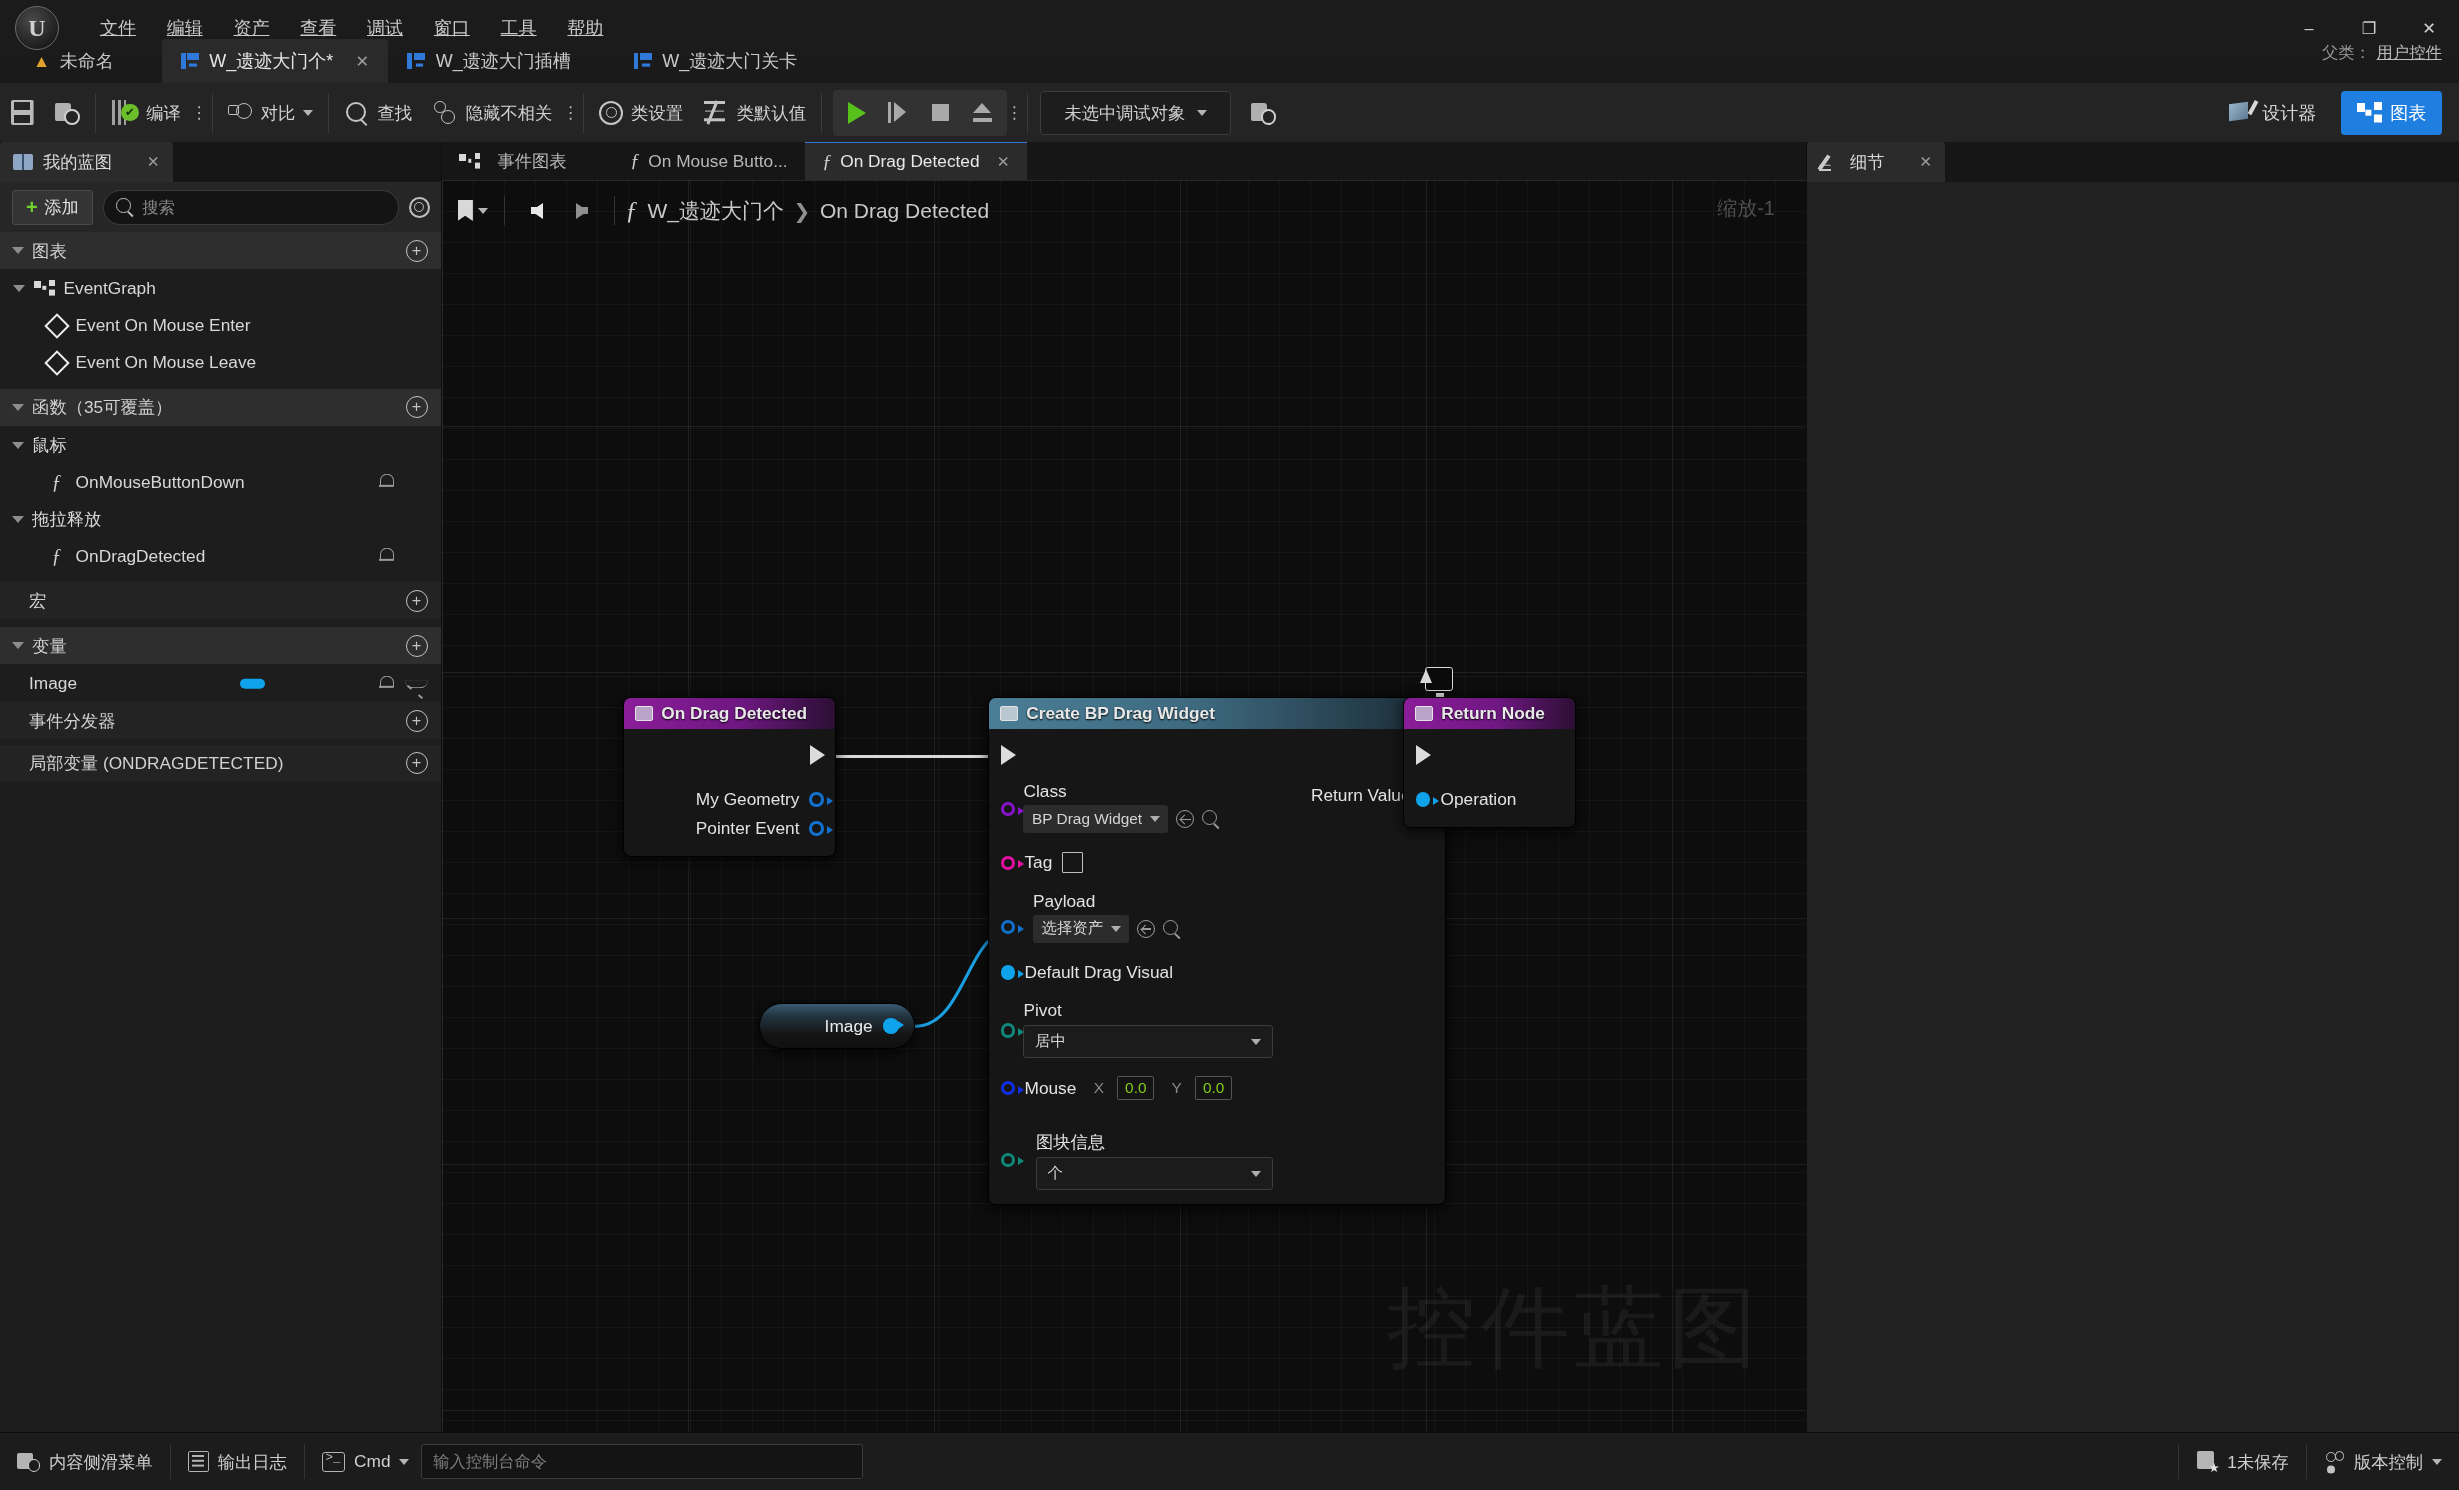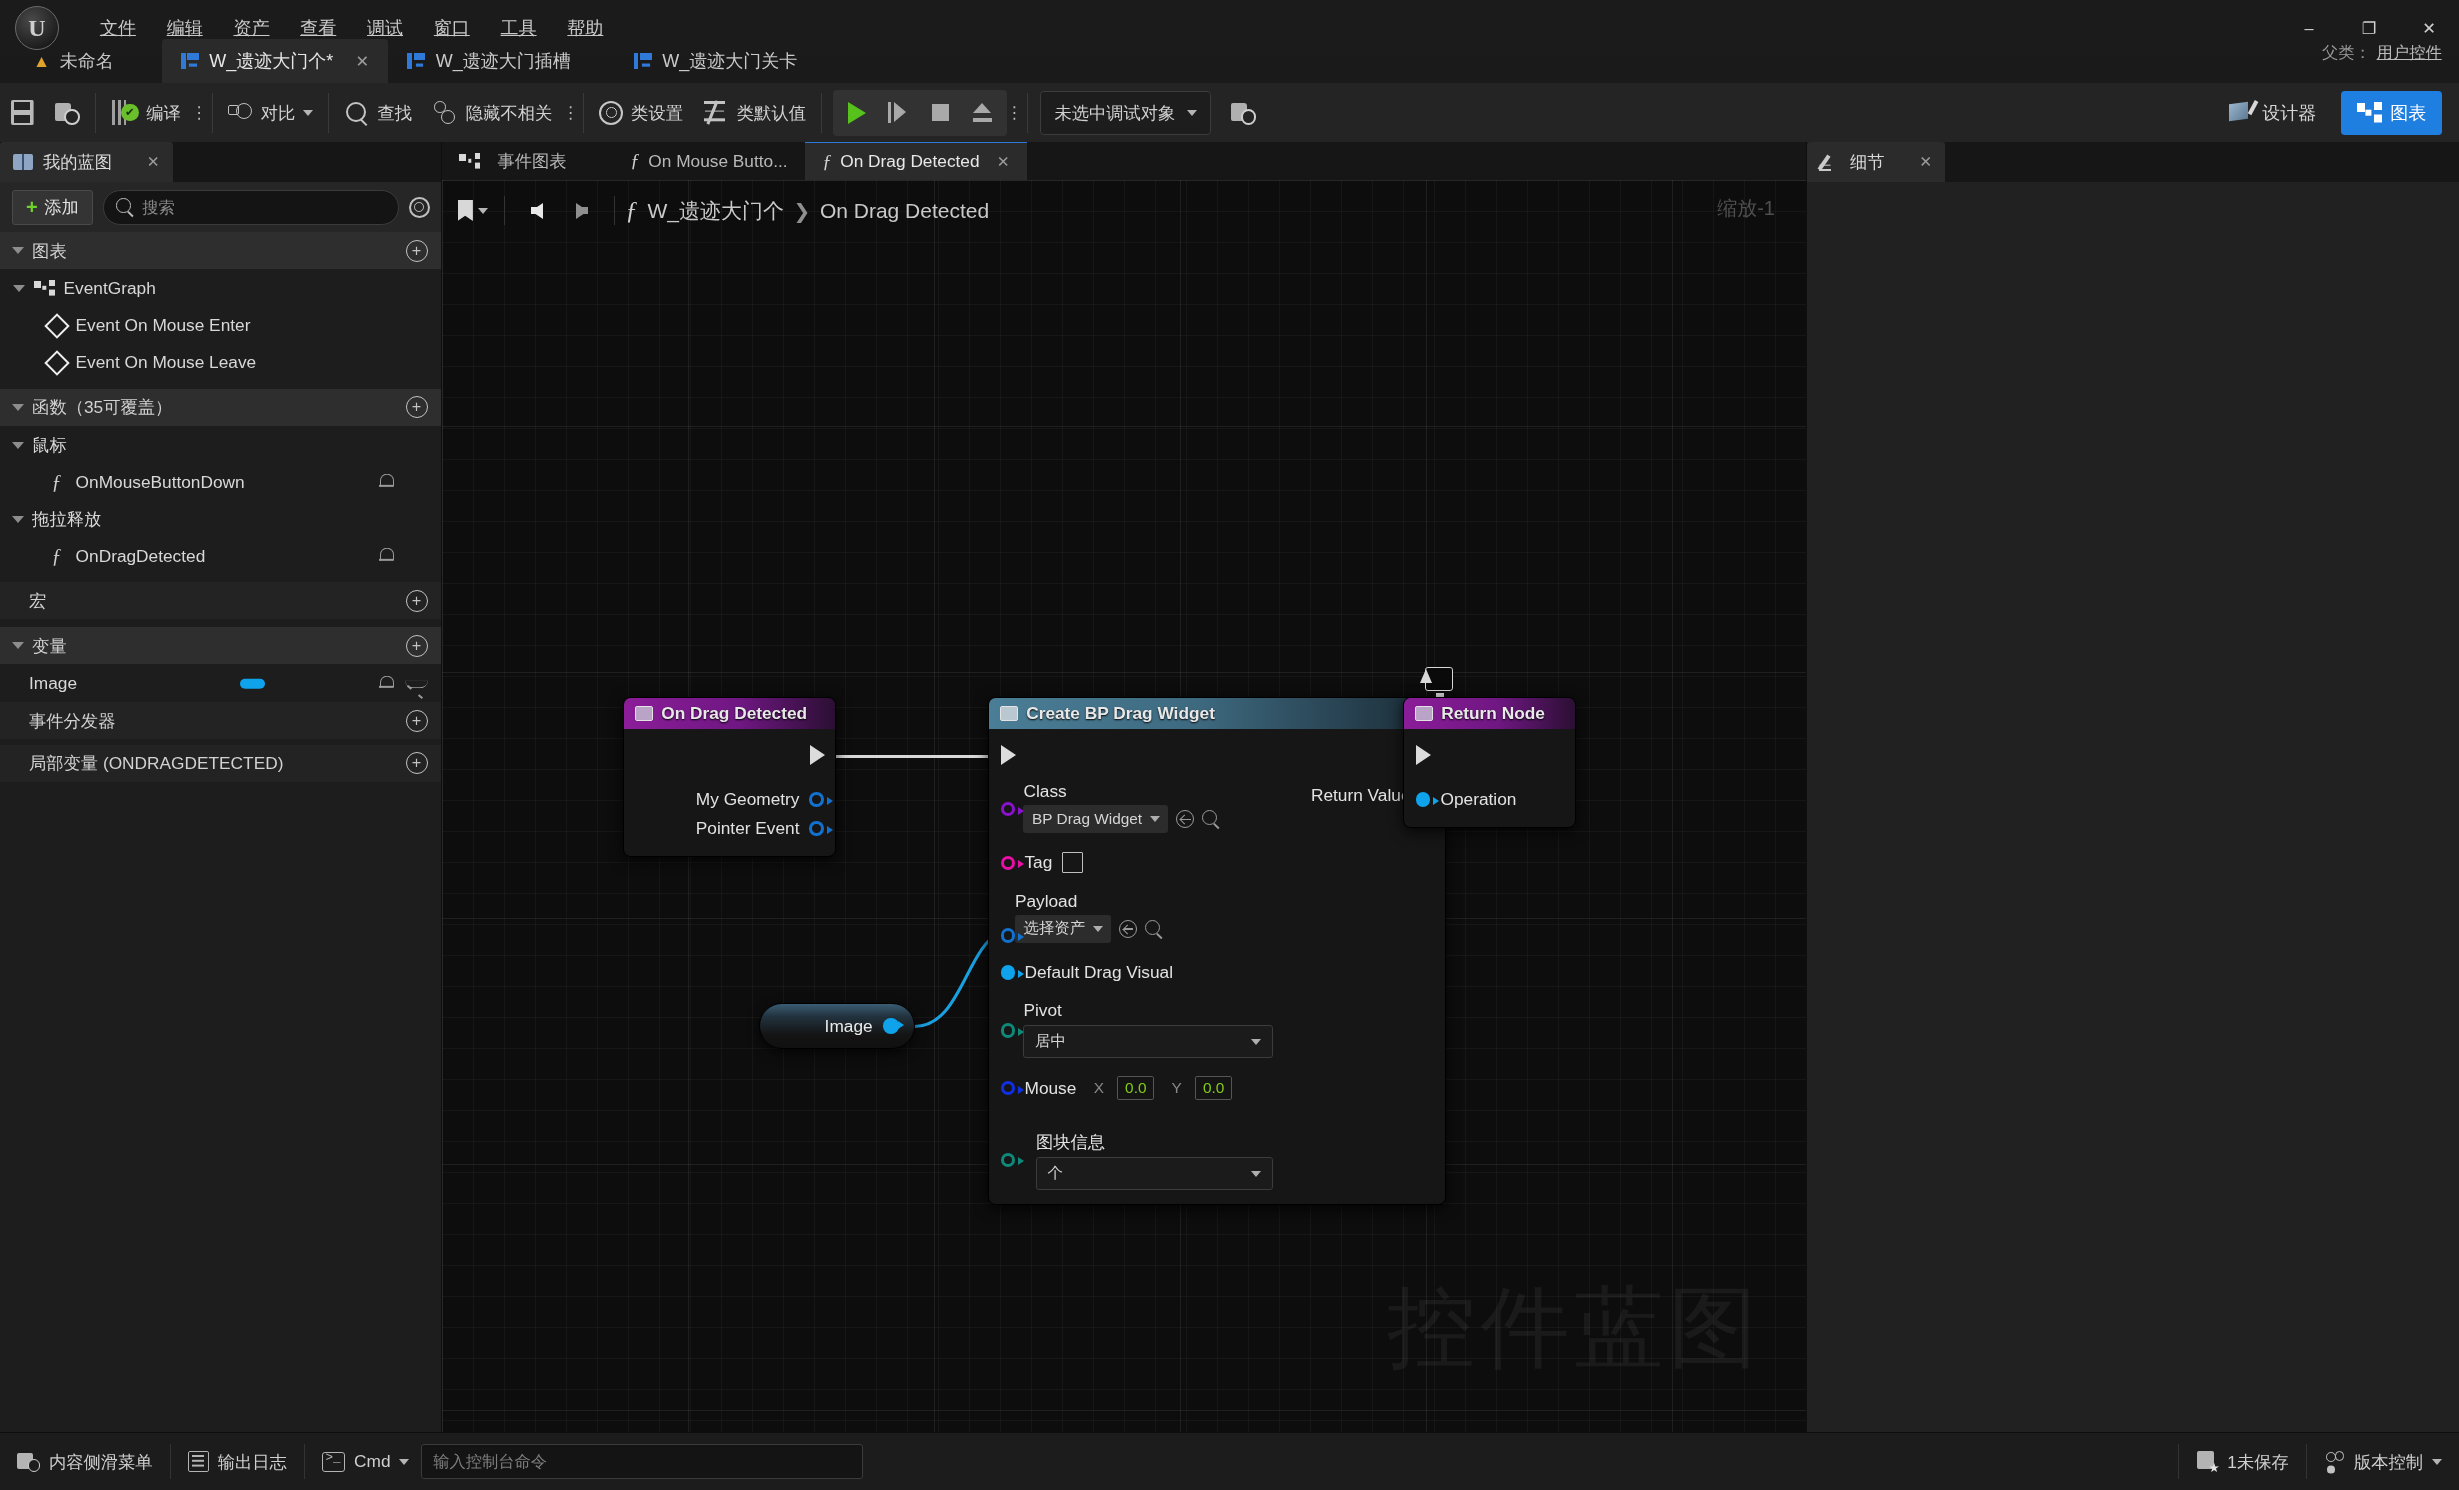--- a/index.html
+++ b/index.html
@@ -154,21 +154,21 @@
   .ico-stop { width:17.3px;height:17.3px; background:#a9a9a9; }
   .ico-eject { width:19px;height:19px; }
   .ico-eject::before{ content:""; position:absolute; left:0;top:0; width:0;height:0;
                       border-bottom:10.6px solid #a9a9a9; border-left:9.6px solid transparent;
                       border-right:9.6px solid transparent;}
   .ico-eject::after{ content:""; position:absolute; left:0;bottom:0;width:19px;height:3.8px;background:#a9a9a9;}
   .play-btn{ height:46px;width:42px;display:flex;align-items:center;justify-content:center;}
 
   .debug-select {
     height: 44px; background: #1d1d1d; border: 1px solid #3c3c3c; border-radius: 3.8px;
-    display: flex; align-items: center; gap: 11.5px; padding: 0 13px; font-size: 17.3px; color: #cfcfcf;
+    display: flex; align-items: center; gap: 11.5px; padding: 0 23px; font-size: 17.3px; color: #cfcfcf;
   }
   .chev { display:inline-block; width:0;height:0; border-left:5.8px solid transparent;
           border-right:5.8px solid transparent; border-top:6.7px solid #b5b5b5; }
 
   .mode-btn {
     display:flex; align-items:center; gap:8.6px; height:44px; padding:0 15.4px; font-size:18px;
     color:#d6d6d6; border-radius:3.8px;
   }
   .mode-btn.active { background:#1f7fe0; color:#fff; }
   .ico-designer{ width:25px;height:23px; }
@@ -800,21 +800,21 @@
               <span class="pin-circ filled"></span>
             </div>
           </div>
 
           <div class="pinrow" style="gap:9.6px;margin-top:15.4px">
             <span class="pin-circ magenta"></span>
             <span class="pin-label">Tag</span>
             <span class="checkbox-sm"></span>
           </div>
 
-          <div class="pinrow" style="gap:0;align-items:flex-end;margin-top:13.4px">
+          <div class="pinrow" style="gap:18px;align-items:center;margin-top:13.4px">
             <span class="pin-circ" style="margin-top:21px"></span>
             <div>
               <div class="pin-label" style="margin-bottom:2.9px">Payload</div>
               <div style="display:flex;align-items:center;gap:7.7px">
                 <span class="in-field">
                   <span>选择资产</span>
                   <span class="sm-chev"></span>
                 </span>
                 <span class="circ-btn"></span>
                 <span class="mag-btn"></span>

